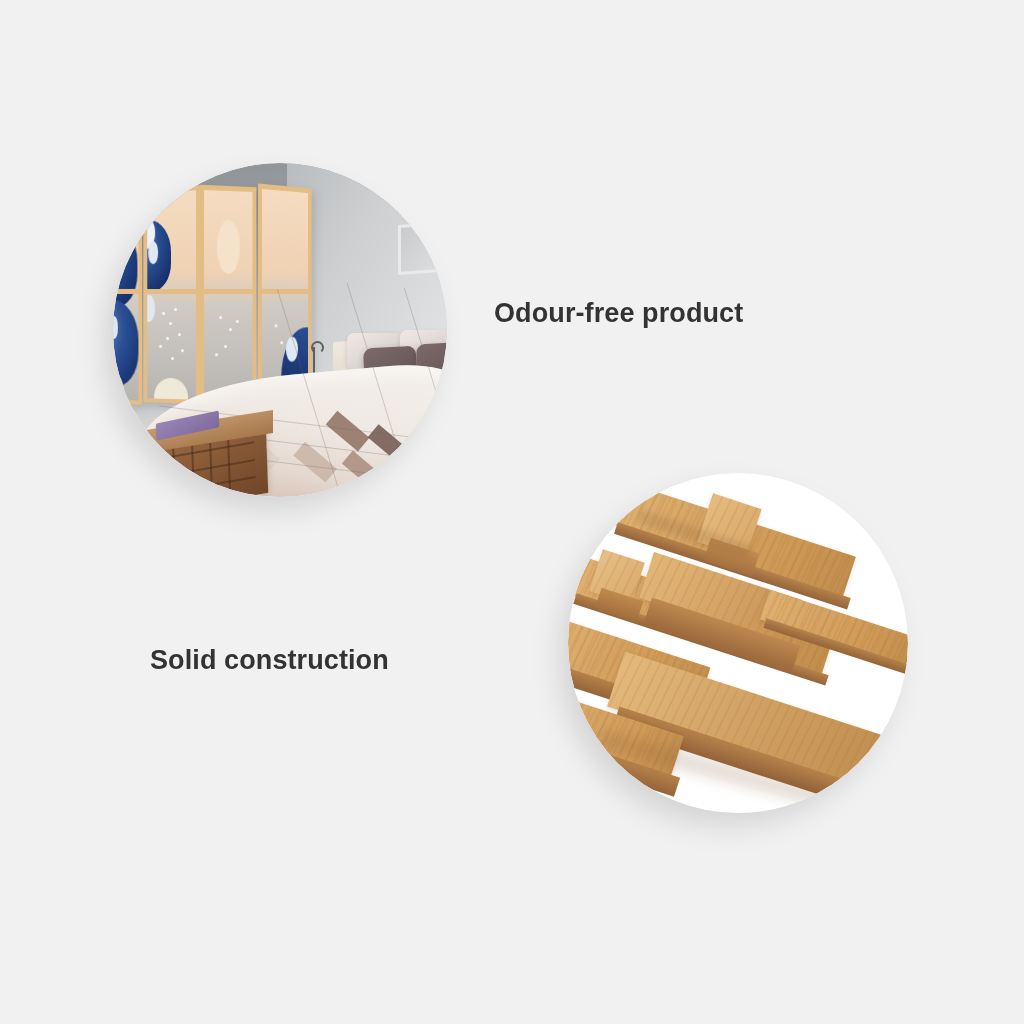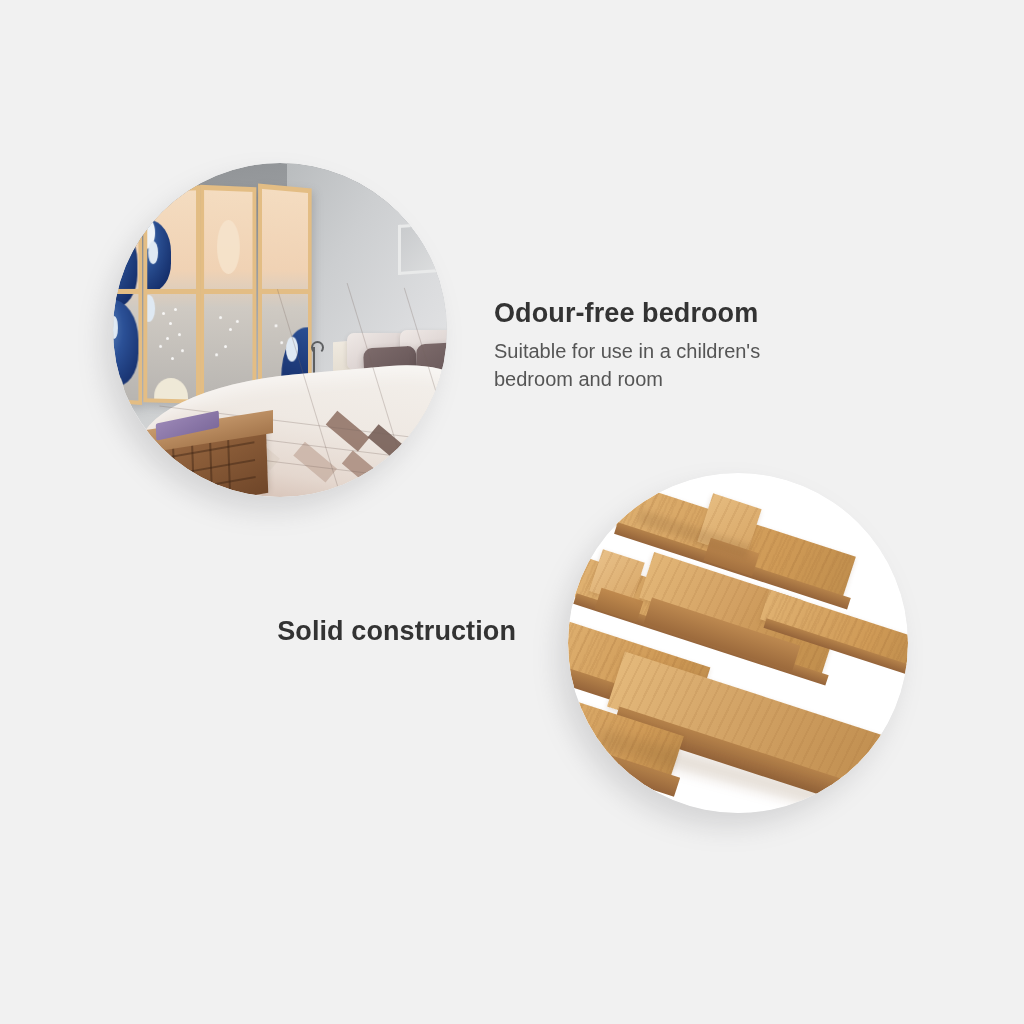--- a/index.html
+++ b/index.html
@@ -291,23 +291,22 @@
     white-space: pre-line;
   }
   #feature-text-odour {
     left: 494px;
     top: 298px;
     width: 340px;
     text-align: left;
   }
   #feature-text-solid {
     left: 150px;
-    top: 616px;
+    top: 645px;
     width: 366px;
-    text-align: right;
   }
 </style>
 </head>
 <body>
 
 <div class="infographic">
 
   <div class="photo-circle" id="feature-image-bedroom">
     <div class="photo-inner">
       <div class="bedroom">
@@ -405,23 +404,21 @@
           <div class="lattice-h" style="left:8%;top:74%;width:82%;height:2px"></div>
         </div>
         <div class="nightstand-top"></div>
         <div class="book"></div>
 
       </div>
     </div>
   </div>
 
   <div class="text-block" id="feature-text-odour">
-    <h2 class="feature-title">Odour-free bedroom</h2>
-    <p class="feature-desc">Suitable for use in a children's
-bedroom and room</p>
+    <h2 class="feature-title">Odour-free product</h2>
   </div>
 
   <div class="text-block" id="feature-text-solid">
     <h2 class="feature-title">Solid construction</h2>
   </div>
 
   <div class="photo-circle" id="feature-image-wood">
     <div class="photo-inner">
       <div class="wood-scene">
 

